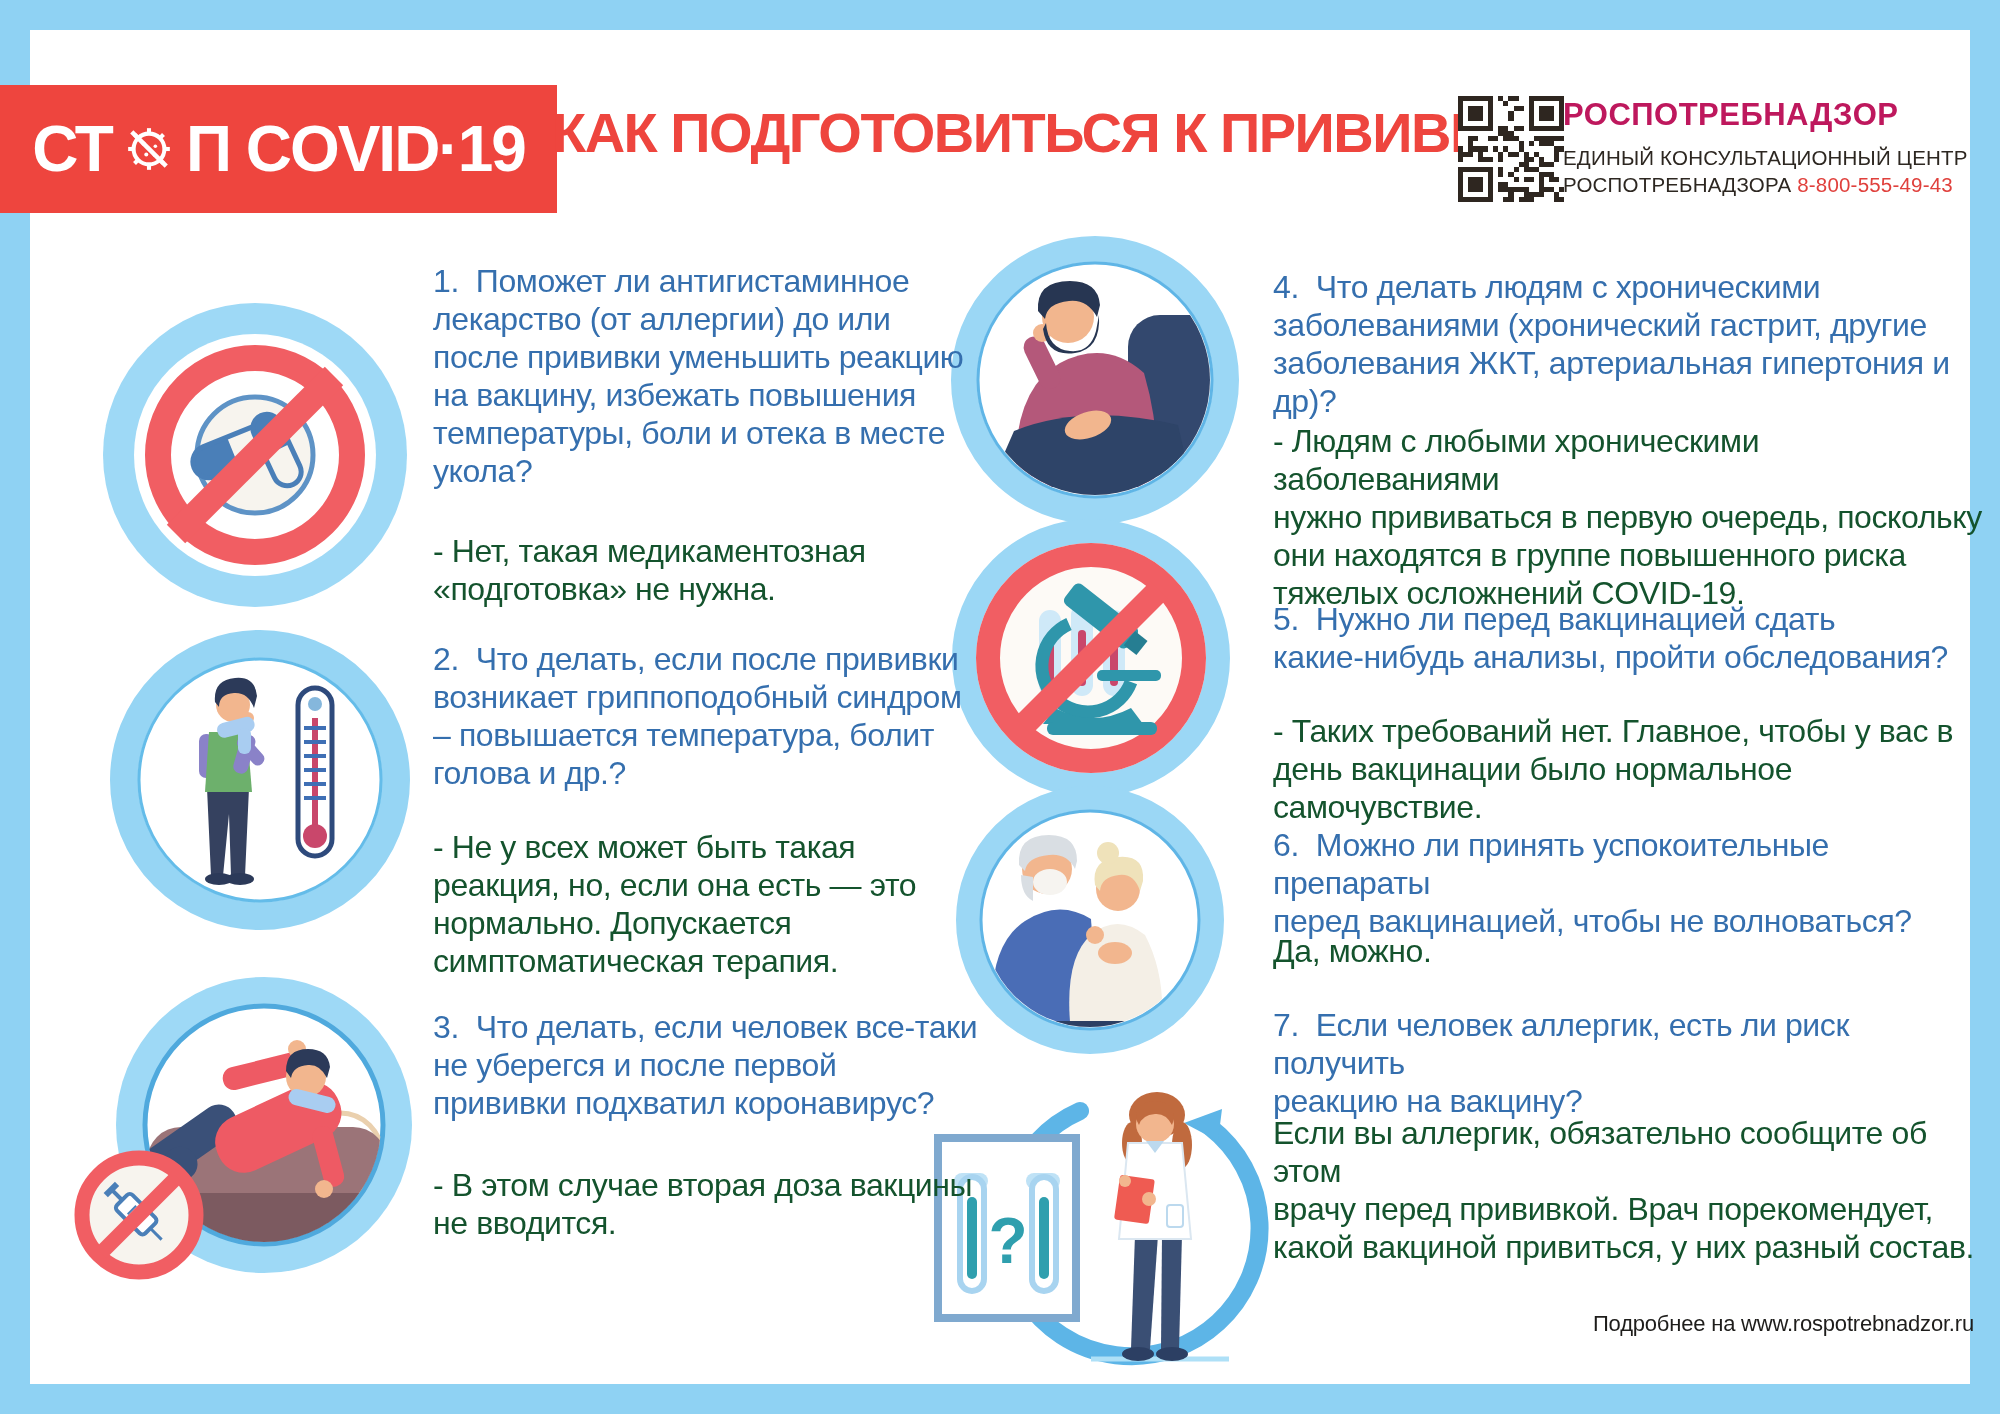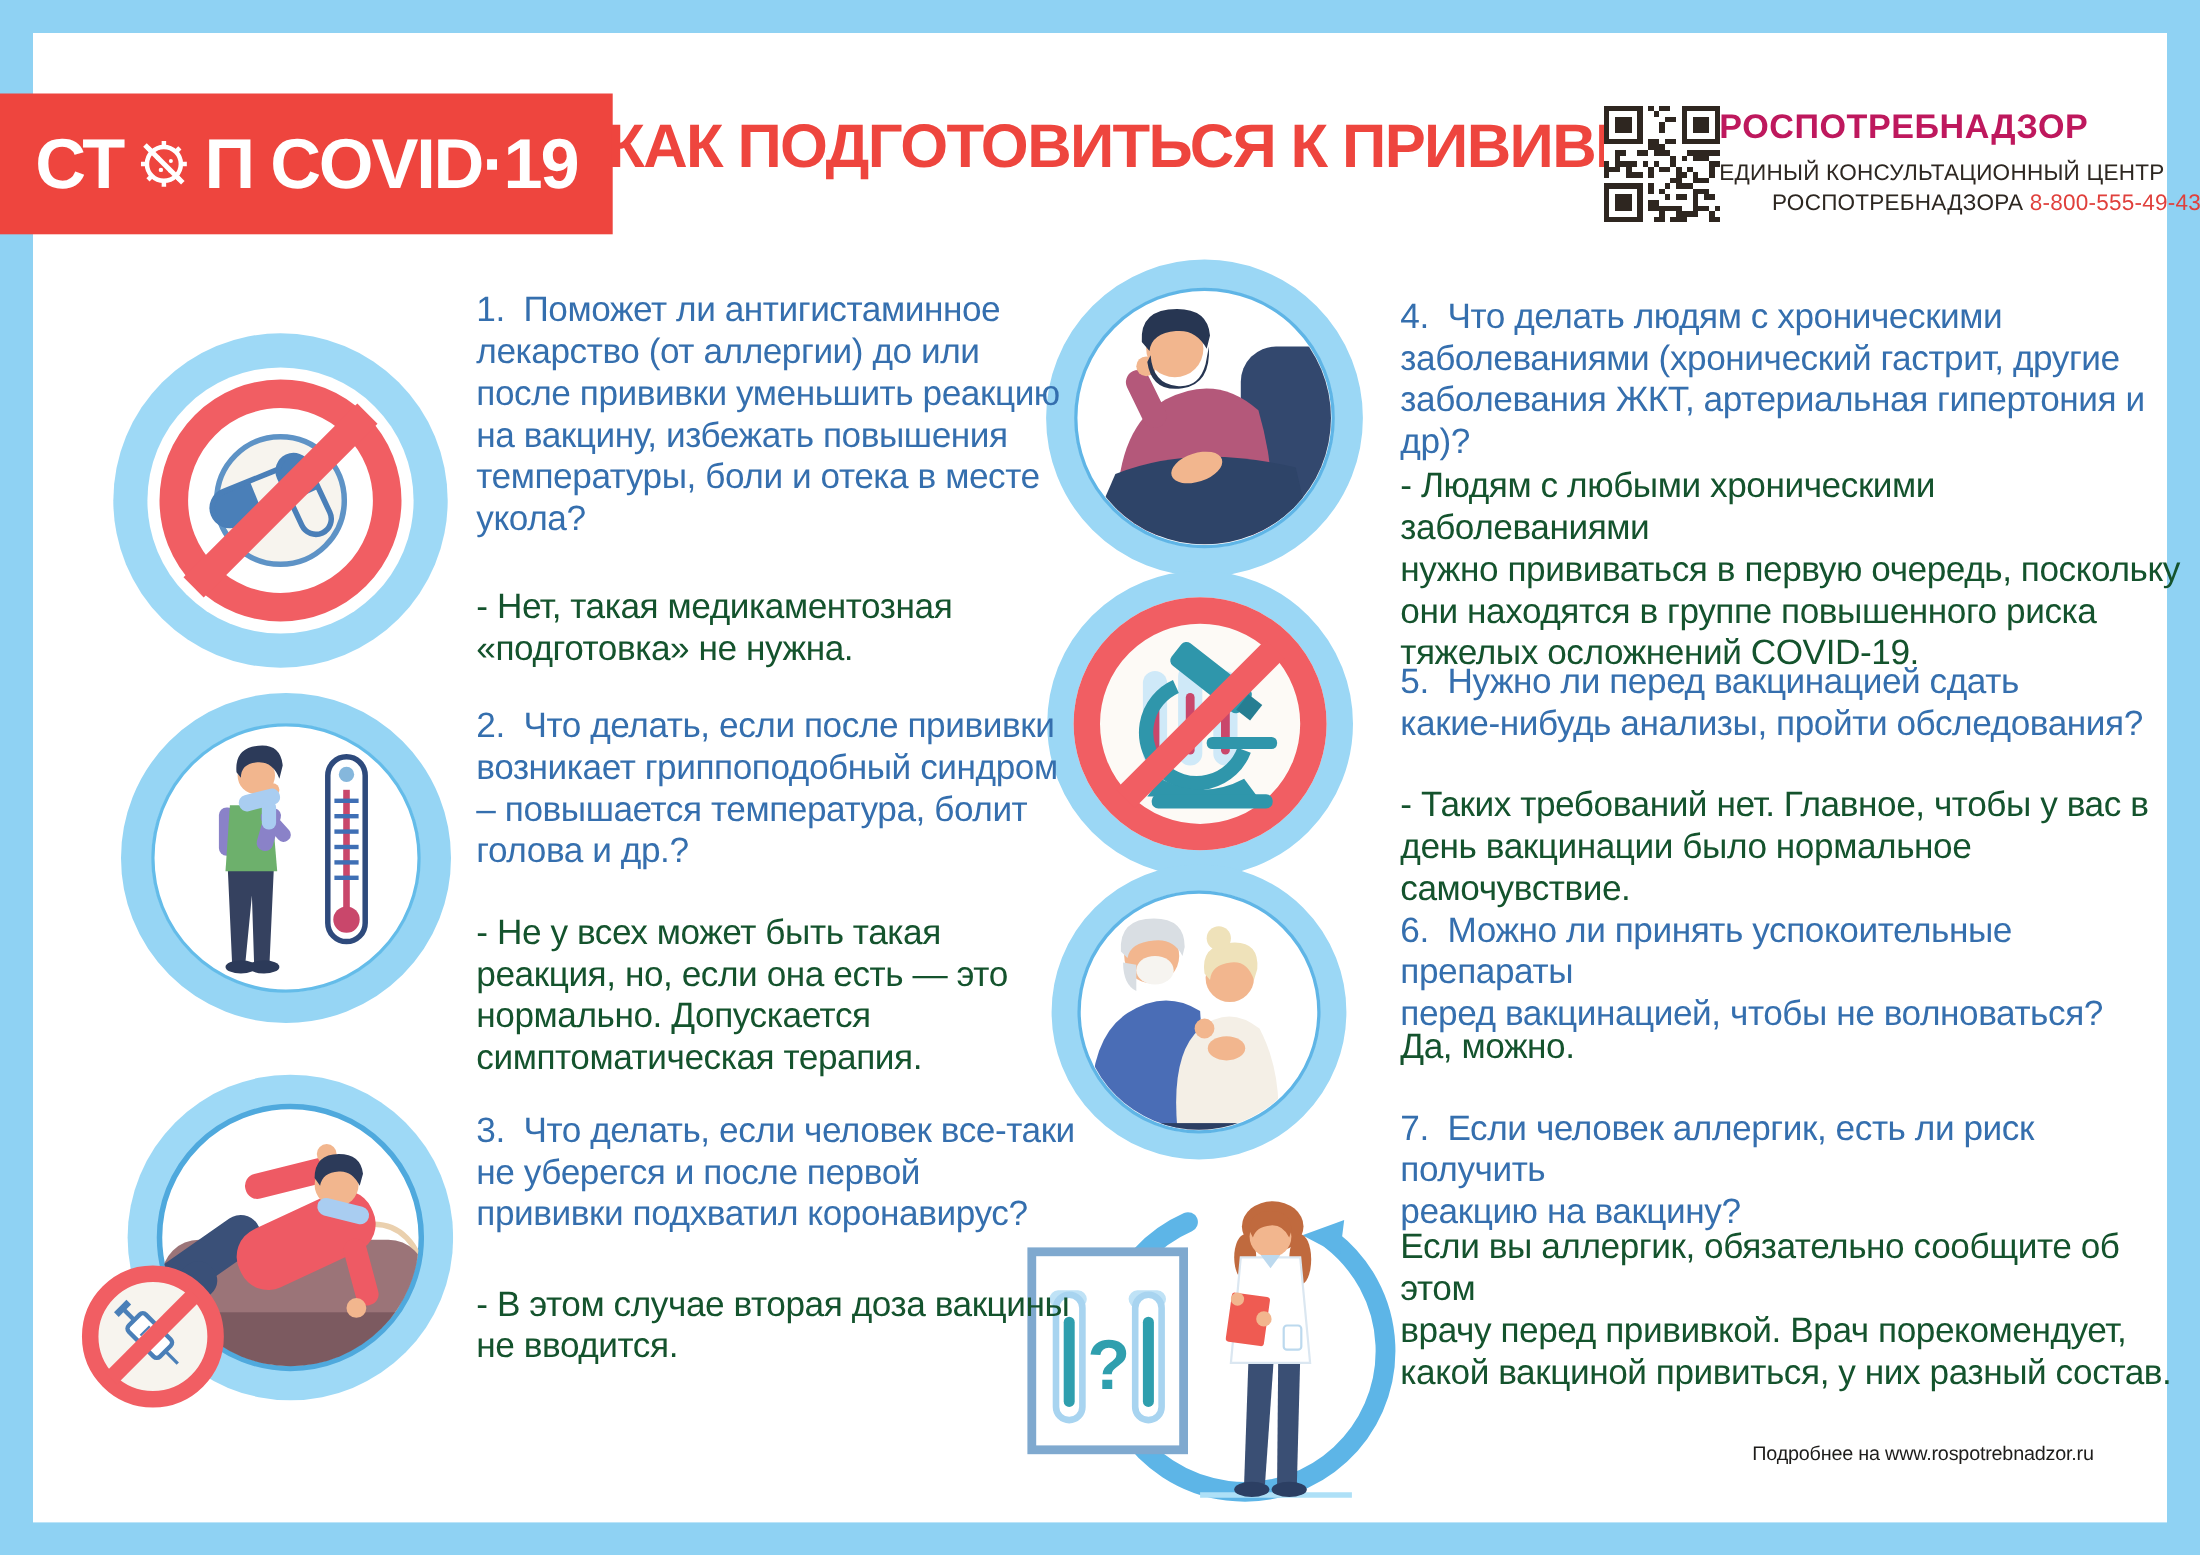--- a/index.html
+++ b/index.html
@@ -16,21 +16,21 @@
   .qr{position:absolute;left:1458px;top:96px;width:106px;height:106px;}
   .agency-name{position:absolute;left:1563px;top:97px;font-size:31px;font-weight:bold;color:#be185d;letter-spacing:0.5px;}
   .agency-sub{position:absolute;left:1563px;font-size:20.5px;color:#2d2721;letter-spacing:0.2px;white-space:nowrap;}
   .phone{color:#e0403c;}
   
   .q,.a{position:absolute;font-size:32px;line-height:38px;letter-spacing:-0.4px;white-space:pre-wrap;}
   .q{color:#356fae;}
   .a{color:#14532d;}
   .colL{left:433px;width:560px;}
   .colR{left:1273px;width:710px;}
-  .footer-note{position:absolute;left:1593px;top:1311px;font-size:18px;color:#1e1d1b;letter-spacing:-0.2px;white-space:nowrap;}
+  .footer-note{position:absolute;left:1593px;top:1311px;font-size:22px;color:#1e1d1b;letter-spacing:-0.2px;white-space:nowrap;}
   .icon svg{display:block;width:100%;height:100%;}
 </style>
 </head>
 <body>
 
 <div class="poster">
   <div class="content"></div>
 
   <div class="banner">
     <span class="btxt">СТ</span>
@@ -188,21 +188,21 @@
       </g>
       <g fill="#2e2620">
         <rect x="2" y="2" width="3" height="3"></rect>
           <rect x="16" y="2" width="3" height="3"></rect>
           <rect x="2" y="16" width="3" height="3"></rect>
       </g>
     </svg>
   </div>
   <div class="agency-name">РОСПОТРЕБНАДЗОР</div>
   <div class="agency-sub" style="top:146px;">ЕДИНЫЙ КОНСУЛЬТАЦИОННЫЙ ЦЕНТР</div>
-  <div class="agency-sub" style="top:173px;margin-left:48px;"><span>РОСПОТРЕБНАДЗОРА </span><span class="phone">8-800-555-49-43</span></div>
+  <div class="agency-sub" style="top:173px;"><span>РОСПОТРЕБНАДЗОРА </span><span class="phone">8-800-555-49-43</span></div>
 
   <div class="abs icon" style="left:100px;top:300px;width:310px;height:310px;">
     <svg viewBox="0 0 310 310">
       <circle cx="155" cy="155" r="152" fill="#9ed9f6"></circle>
       <circle cx="155" cy="155" r="121" fill="#ffffff"></circle>
       <circle cx="155" cy="155" r="97" fill="#ffffff" stroke="#f15e63" stroke-width="26"></circle>
       <circle cx="155" cy="155" r="58" fill="#f7f4ee" stroke="#5e93c6" stroke-width="5"></circle>
       <g transform="translate(133,152) rotate(-22)">
         <path d="M0 -16 H -26 A 16 16 0 0 0 -26 16 H 0 Z" fill="#4a7fb8"></path>
         <rect x="-42" y="-16" width="84" height="32" rx="16" fill="none" stroke="#4a7fb8" stroke-width="5"></rect>

